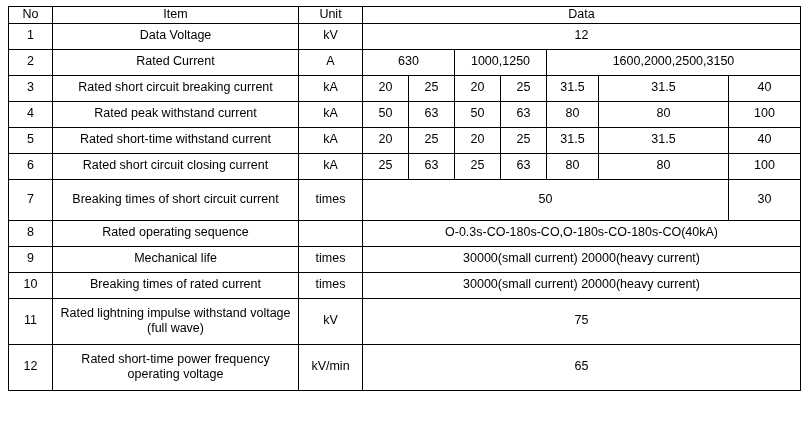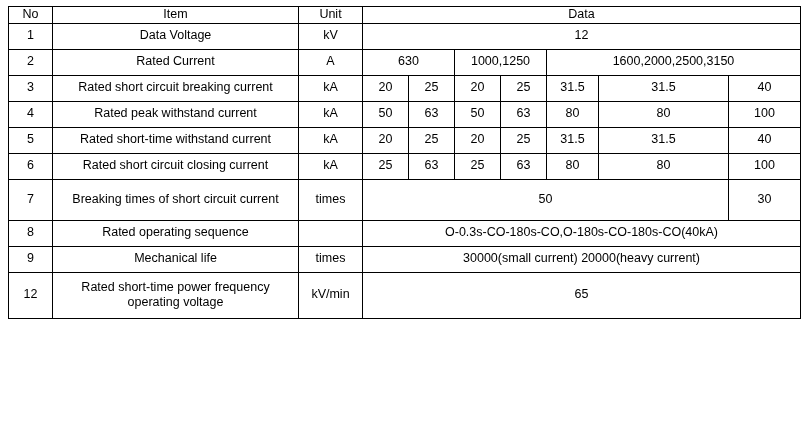--- a/index.html
+++ b/index.html
@@ -159,21 +159,33 @@
         <td colspan="7">O-0.3s-CO-180s-CO,O-180s-CO-180s-CO(40kA)</td>
       </tr>
 
       <tr class="r-norm">
         <td>9</td>
         <td>Mechanical life</td>
         <td>times</td>
         <td colspan="7">30000(small current) 20000(heavy current)</td>
       </tr>
 
+      <tr class="r-norm">
+        <td>10</td>
+        <td>Breaking times of rated current</td>
+        <td>times</td>
+        <td colspan="7">30000(small current) 20000(heavy current)</td>
+      </tr>
 
+      <tr class="r-xtall">
+        <td>11</td>
+        <td class="two-line">Rated lightning impulse withstand voltage (full wave)</td>
+        <td>kV</td>
+        <td colspan="7">75</td>
+      </tr>
 
       <tr class="r-xtall">
         <td>12</td>
         <td class="two-line">Rated short-time power frequency operating voltage</td>
         <td>kV/min</td>
         <td colspan="7">65</td>
       </tr>
 
     </tbody>
   </table>

